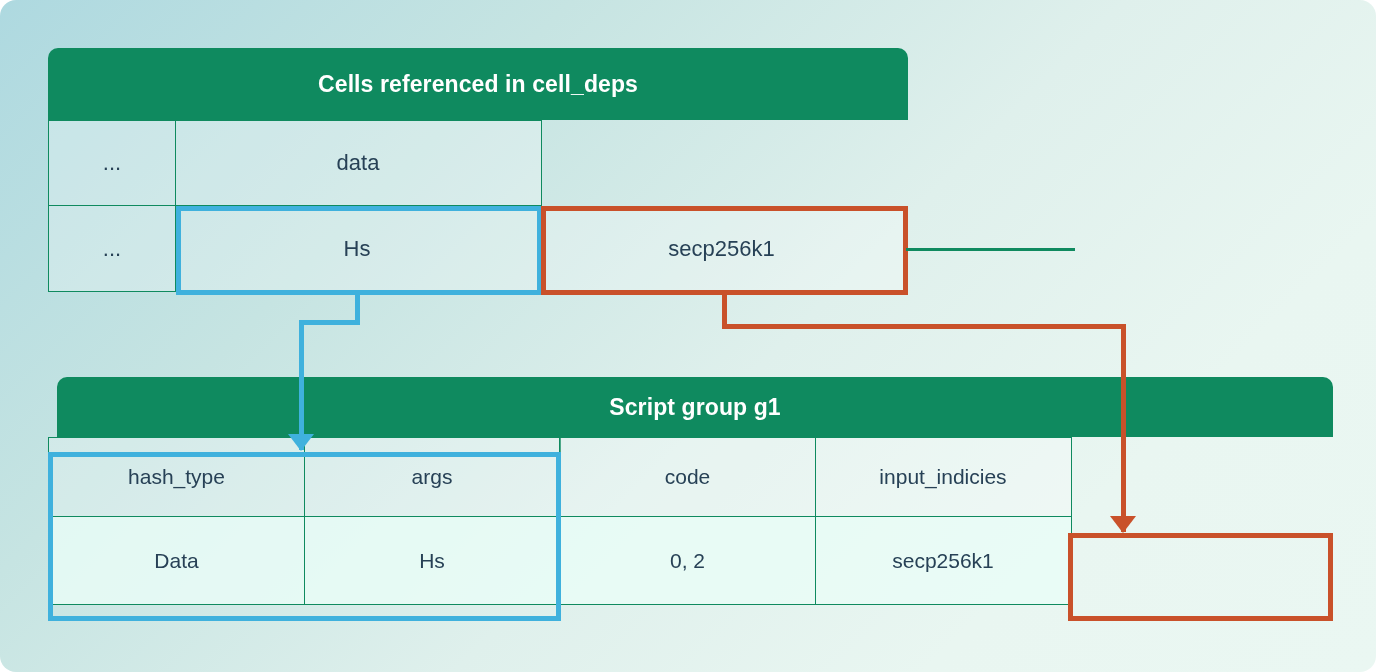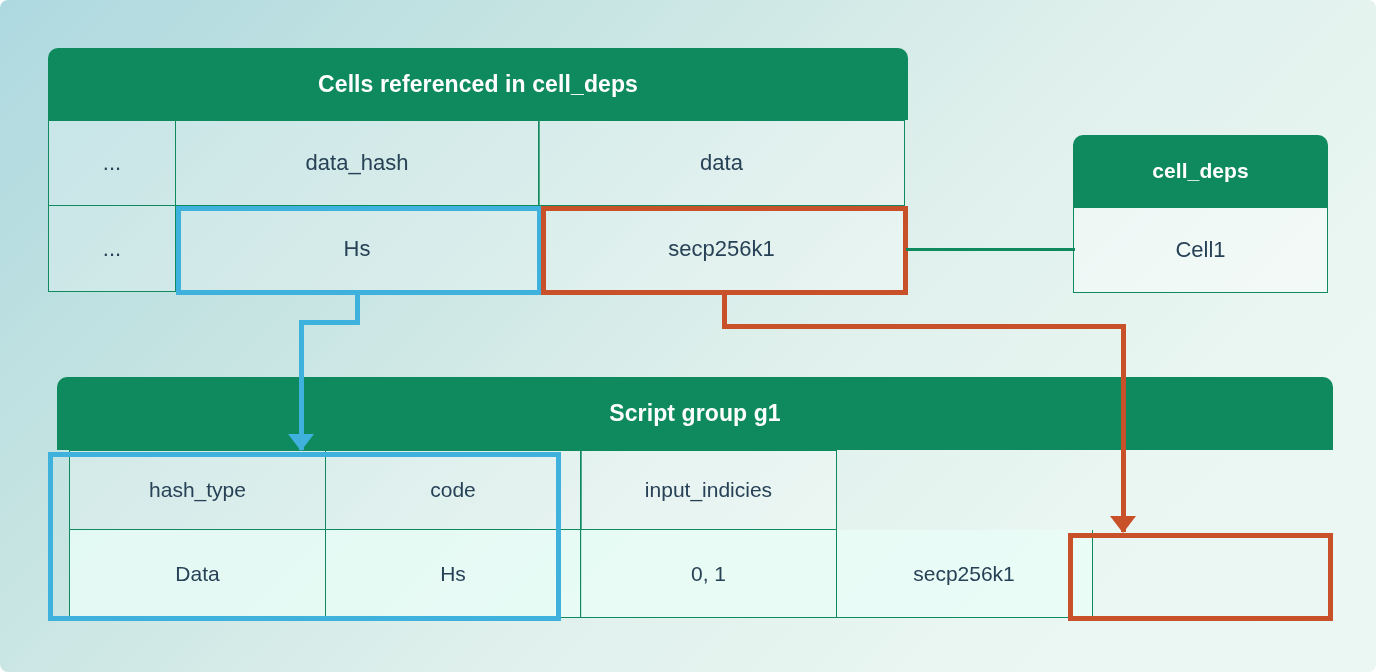--- a/index.html
+++ b/index.html
@@ -9,21 +9,21 @@
   }
   body {
     font-family: "Liberation Sans", sans-serif;
   }
 
   #canvas {
     position: relative;
     width: 1376px;
     height: 672px;
     overflow: hidden;
-    border-radius: 8px;
+    border-radius: 16px;
     background: linear-gradient(135deg, #aed9e0 0%, #c6e4e2 28%, #dff0ec 55%, #e9f6f1 78%, #eaf7f2 100%);
   }
 
   
   .tbl {
     position: absolute;
     box-sizing: border-box;
   }
   .tbl-head {
     box-sizing: border-box;
@@ -91,25 +91,25 @@
     background: rgba(255,255,255,0.42);
   }
 
   
   #tbl-group {
     left: 48px;
     top: 377px;
     width: 1285px;
   }
   #tbl-group .tbl-head {
-    height: 73px;
+    height: 60px;
     font-size: 23px;
     margin-left: 9px;
   }
-  #tbl-group .row { height: 80px; padding-left: 21px; }
+  #tbl-group .row { height: 80px; }
   #tbl-group .row.row-values { height: 88px; }
   #tbl-group .cell {
     width: 257px;
     font-size: 21px;
   }
   #tbl-group .row.row-values .cell {
     background: rgba(233,253,246,0.82);
   }
 
   
@@ -167,48 +167,42 @@
 </style>
 </head>
 <body>
 
 <div id="canvas">
 
   <div class="tbl" id="tbl-cells">
     <div class="tbl-head rounded-top">Cells referenced in cell_deps</div>
     <div class="row first-row">
       <div class="cell c-dots">...</div>
-      <div class="cell c-hash">data_hash</div>
       <div class="cell c-data">data</div>
     </div>
     <div class="row">
       <div class="cell c-dots">...</div>
       <div class="cell c-hash">Hs</div>
       <div class="cell c-data">secp256k1</div>
     </div>
   </div>
 
-  <div class="tbl" id="tbl-celldeps">
-    <div class="tbl-head rounded-top">cell_deps</div>
-    <div class="row first-row">
-      <div class="cell">Cell1</div>
-    </div>
-  </div>
 
   <div class="tbl" id="tbl-group">
     <div class="tbl-head rounded-top">Script group g1</div>
     <div class="row first-row">
       <div class="cell">hash_type</div>
+      <div class="cell">args</div>
       <div class="cell">code</div>
       <div class="cell">input_indicies</div>
     </div>
     <div class="row row-values">
       <div class="cell">Data</div>
       <div class="cell">Hs</div>
-      <div class="cell">0, 1</div>
+      <div class="cell">0, 2</div>
       <div class="cell">secp256k1</div>
     </div>
   </div>
 
   <div class="outline outline-blue" id="hl-hs"></div>
   <div class="outline outline-red" id="hl-secp-top"></div>
   <div class="outline outline-blue" id="hl-left-pair"></div>
   <div class="outline outline-red" id="hl-secp-bot"></div>
 
   <div class="conn">

